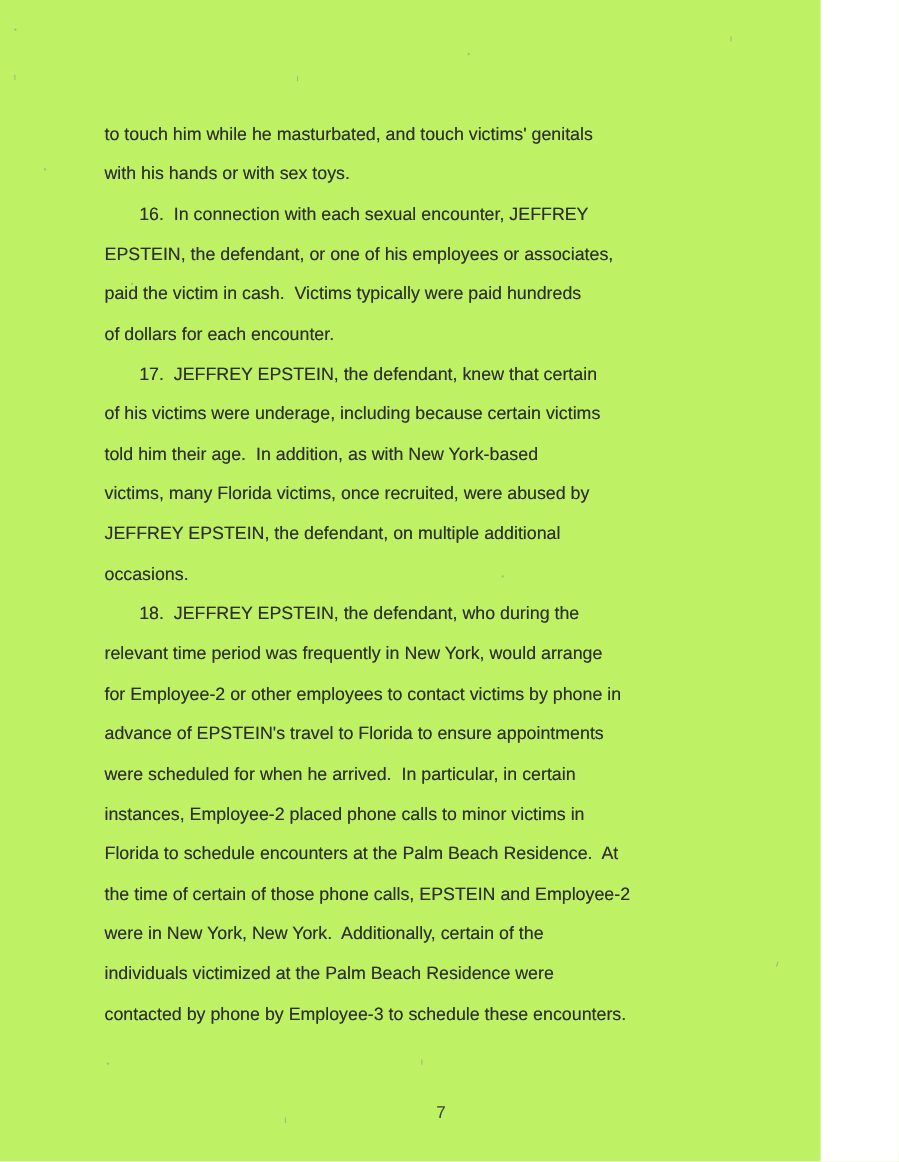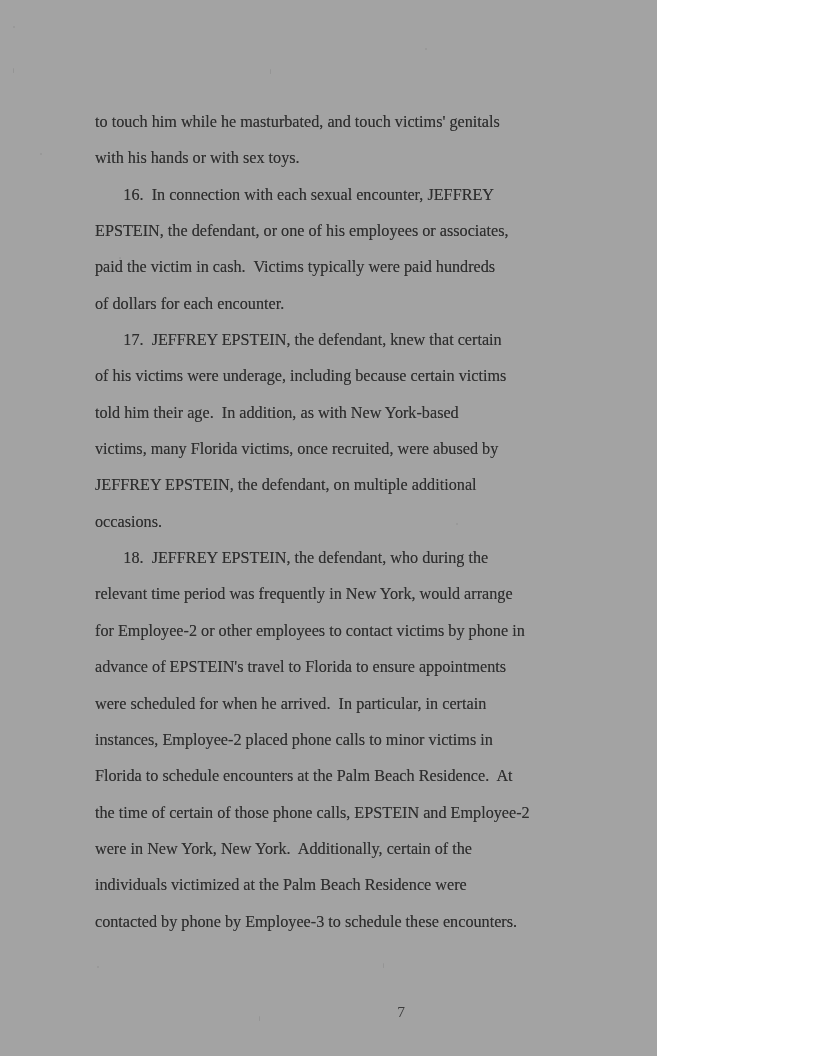--- a/index.html
+++ b/index.html
@@ -2,25 +2,25 @@
 <html><head>
 <meta charset="utf-8">
 <style>
   html, body {
     margin: 0;
     padding: 0;
     background: #ffffff;
   }
   .sheet {
     position: relative;
-    width: 657px;
+    width: 746px;
     height: 1056px;
-    background: #a3a3a3;
+    background: #bef264;
     overflow: hidden;
-    font-family: Liberation Serif, serif;
+    font-family: Liberation Sans, sans-serif;
     color: #2e2e2e;
   }
   .doc-body {
     position: absolute;
     left: 95px;
     top: 104px;
     width: 640px;
     font-size: 16.2px;
     line-height: 36.35px;
     white-space: pre;

